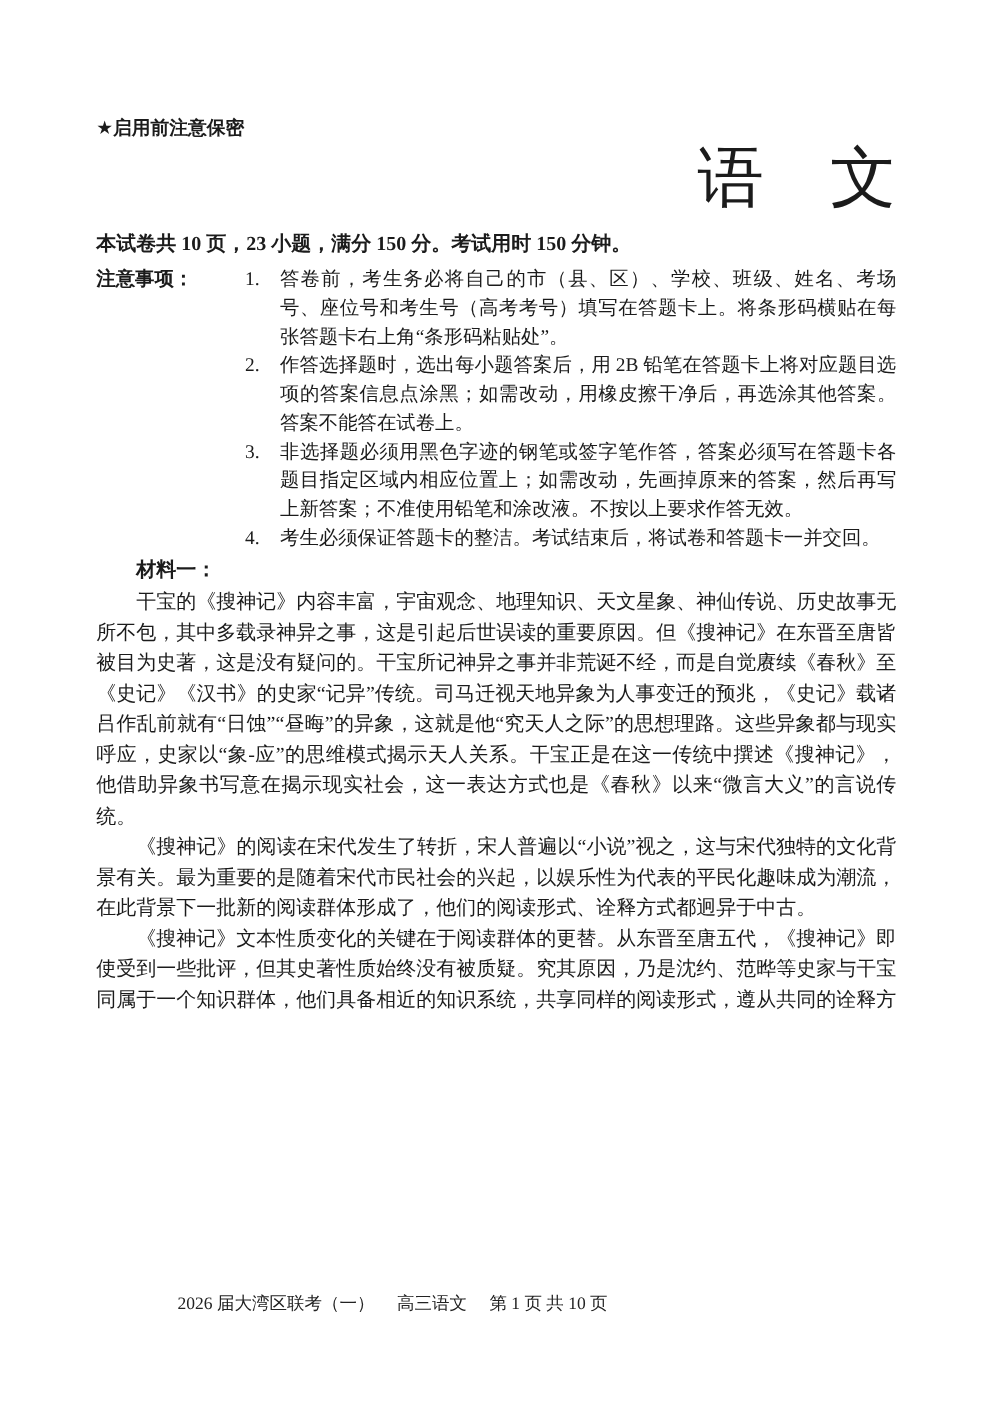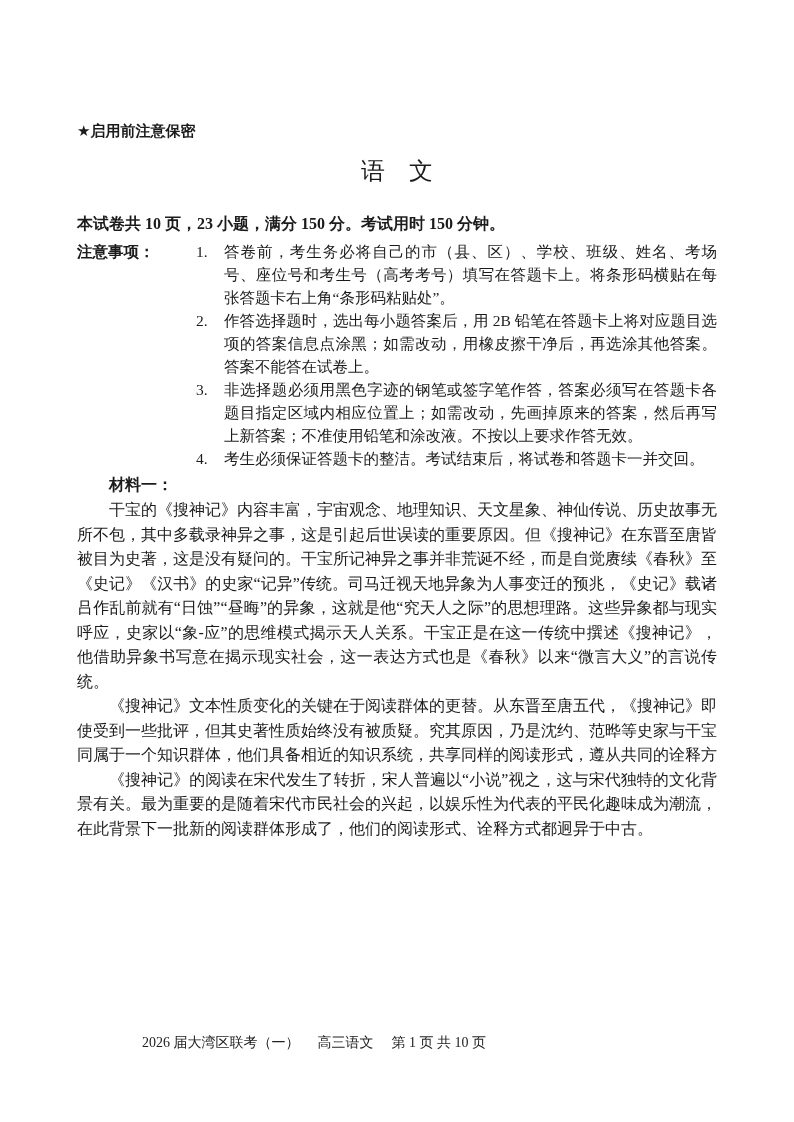--- a/index.html
+++ b/index.html
@@ -8,39 +8,38 @@
     height: 1122px;
     background: #ffffff;
     color: #1b1b1b;
     font-family: "Liberation Serif", "DejaVu Serif", serif;
     position: relative;
     overflow: hidden;
   }
   .page-inner {
     padding: 94px 77px 0 77px;
     width: 640px;
-    margin-top: 28px;
   }
   .security-note {
     font-family: "Liberation Sans", "DejaVu Sans", sans-serif;
     font-weight: 600;
     font-size: 15px;
     line-height: 18px;
   }
   .exam-title {
     margin-top: 12px;
     text-align: center;
     font-size: 23px;
     font-weight: bold;
     line-height: 30px;
   }
   .subject-title {
     margin-top: 8px;
-    text-align: center;
-    font-size: 24px;
+    text-align: right;
+    font-size: 53px;
     line-height: 46px;
     font-weight: 500;
   }
   .paper-info {
     margin-top: 18px;
     font-weight: bold;
     font-size: 16px;
     line-height: 24px;
   }
   .notes {
@@ -147,21 +146,21 @@
     </div>
   </div>
 
 
 
 
   <div class="material-label">材料一：</div>
 
   <div class="material-paragraphs">
     <p class="para">干宝的《搜神记》内容丰富，宇宙观念、地理知识、天文星象、神仙传说、历史故事无所不包，其中多载录神异之事，这是引起后世误读的重要原因。但《搜神记》在东晋至唐皆被目为史著，这是没有疑问的。干宝所记神异之事并非荒诞不经，而是自觉赓续《春秋》至《史记》《汉书》的史家“记异”传统。司马迁视天地异象为人事变迁的预兆，《史记》载诸吕作乱前就有“日蚀”“昼晦”的异象，这就是他“究天人之际”的思想理路。这些异象都与现实呼应，史家以“象-应”的思维模式揭示天人关系。干宝正是在这一传统中撰述《搜神记》，他借助异象书写意在揭示现实社会，这一表达方式也是《春秋》以来“微言大义”的言说传统。</p>
+    <p class="para">《搜神记》的阅读在宋代发生了转折，宋人普遍以“小说”视之，这与宋代独特的文化背景有关。最为重要的是随着宋代市民社会的兴起，以娱乐性为代表的平民化趣味成为潮流，在此背景下一批新的阅读群体形成了，他们的阅读形式、诠释方式都迥异于中古。</p>
     <p class="para">《搜神记》文本性质变化的关键在于阅读群体的更替。从东晋至唐五代，《搜神记》即使受到一些批评，但其史著性质始终没有被质疑。究其原因，乃是沈约、范晔等史家与干宝同属于一个知识群体，他们具备相近的知识系统，共享同样的阅读形式，遵从共同的诠释方</p>
-    <p class="para">《搜神记》的阅读在宋代发生了转折，宋人普遍以“小说”视之，这与宋代独特的文化背景有关。最为重要的是随着宋代市民社会的兴起，以娱乐性为代表的平民化趣味成为潮流，在此背景下一批新的阅读群体形成了，他们的阅读形式、诠释方式都迥异于中古。</p>
   </div>
 
 </div>
 
 <div class="page-footer">
   <span>2026 届大湾区联考（一）</span><span>高三语文</span><span>第 1 页 共 10 页</span>
 </div>
 
 </body></html>

